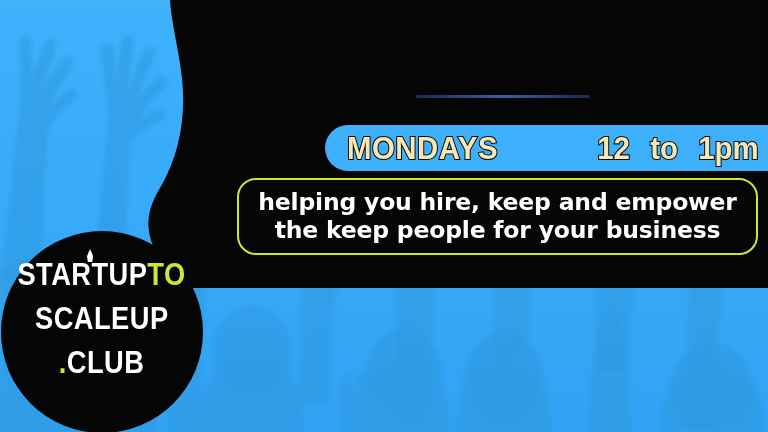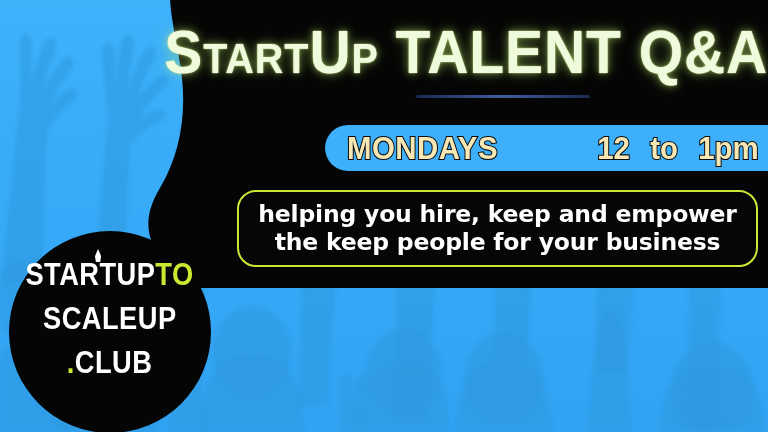--- a/index.html
+++ b/index.html
@@ -37,21 +37,21 @@
   .black-panel {
     position: absolute;
     top: -4px;
     left: -6px;
     width: 782px;
     height: 300px;
   }
 
   .logo-circle {
     position: absolute;
-    left: 9px;
+    left: 1px;
     top: 231px;
     width: 202px;
     height: 202px;
     border-radius: 50%;
     background: #050505;
   }
 
   .logo-inner {
     position: absolute;
     left: 0;
@@ -161,21 +161,21 @@
     color: #F7E7B4;
     -webkit-text-stroke: 2.2px #0b0b0b;
     paint-order: stroke fill;
     white-space: nowrap;
   }
 
   
   .tagline-box {
     position: absolute;
     left: 237px;
-    top: 190px;
+    top: 178px;
     width: 521px;
     height: 77px;
     border: 2.5px solid #C9E838;
     border-radius: 19px;
     background: #060606;
     box-sizing: border-box;
     display: flex;
     flex-direction: column;
     align-items: center;
     justify-content: center;
@@ -272,23 +272,20 @@
     <path fill="#050505" d="M176 0
              L782 0
              L782 292
              L175 292
              C 175 292 168 270 160 252
              C 150 230 154 212 166 192
              C 186 158 192 120 188 82
              C 184 48 176 22 176 0 Z"></path>
   </svg>
 
-  <div class="title">
-    <span class="title-text">StartUp TALENT Q&amp;A</span>
-  </div>
   <div class="talent-underline"></div>
 
   <div class="schedule-bar">
     <span class="sched-text sched-days">MONDAYS</span>
     <span class="sched-time">
       <span>12</span>
       <span>to</span>
       <span>1pm</span>
     </span>
   </div>

